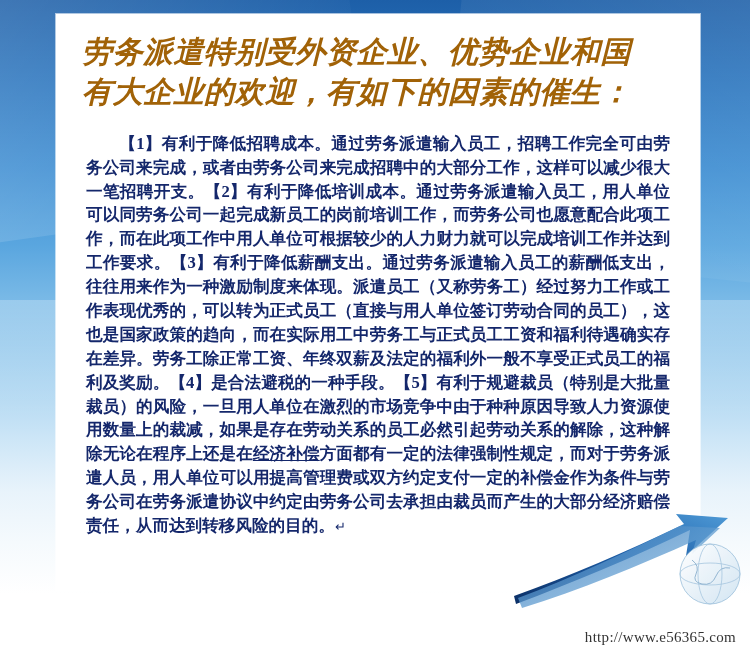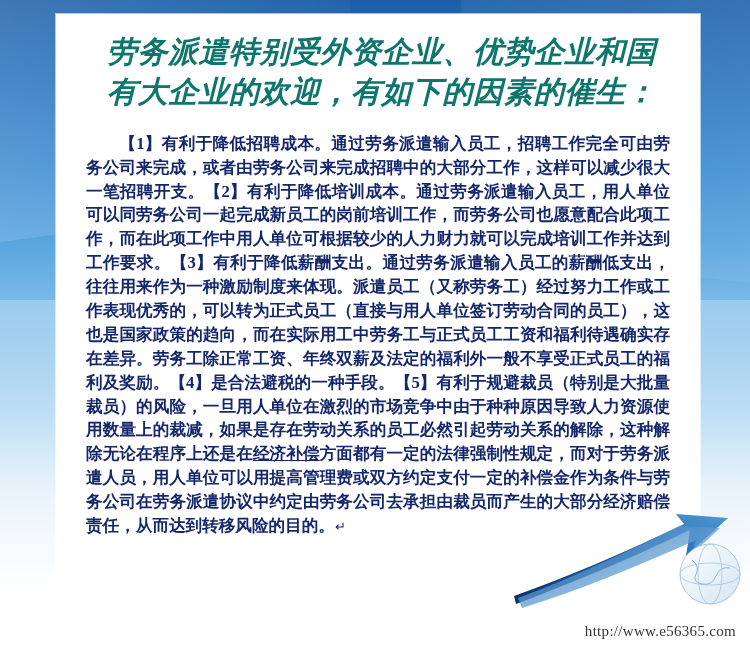--- a/index.html
+++ b/index.html
@@ -67,27 +67,27 @@
     top: 14px;
     width: 644px;
     height: 576px;
     background: #ffffff;
     box-shadow: 0 0 0 1px rgba(255,255,255,0.6);
   }
 
   .title {
     margin: 0;
     padding: 18px 44px 2px 26px;
-    text-align: right;
+    text-align: left;
     font-family: "Liberation Serif", serif;
     font-weight: bold;
     font-style: italic;
     font-size: 30px;
     line-height: 1.33;
-    color: #0f766e;
+    color: #a16207;
     letter-spacing: 0.5px;
   }
 
   .body-text {
     margin: 8px;
     padding: 10px 22px 0 22px;
     font-family: "Liberation Serif", serif;
     font-size: 16.6px;
     line-height: 1.44;
     color: #14276b;
@@ -116,21 +116,21 @@
   }
 
   .url-bar {
     position: absolute;
     right: 0;
     bottom: 0;
     width: 270px;
     height: 30px;
     background: #ffffff;
     display: flex;
-    align-items: center;
+    align-items: flex-end;
     justify-content: flex-end;
     padding-right: 14px;
     box-sizing: border-box;
   }
   .url-text {
     font-family: "Liberation Serif", serif;
     font-size: 15px;
     color: #333333;
     letter-spacing: 0.3px;
   }

